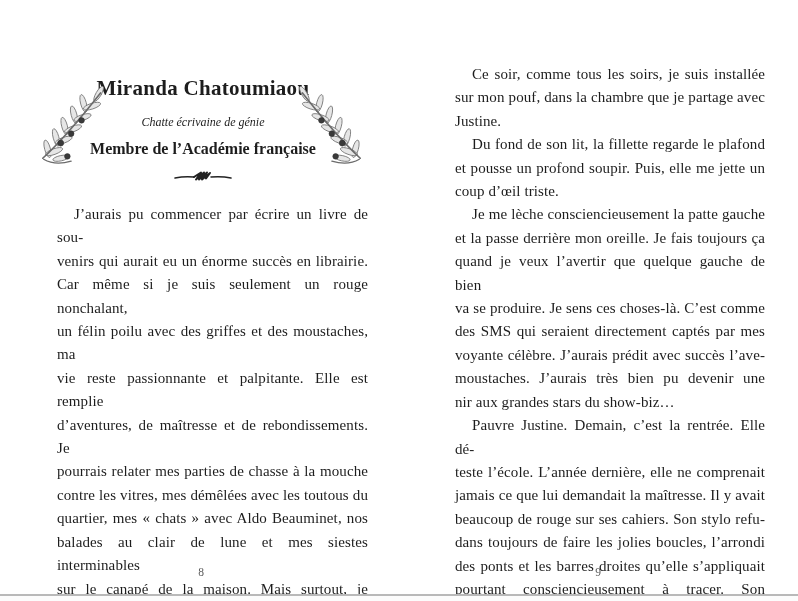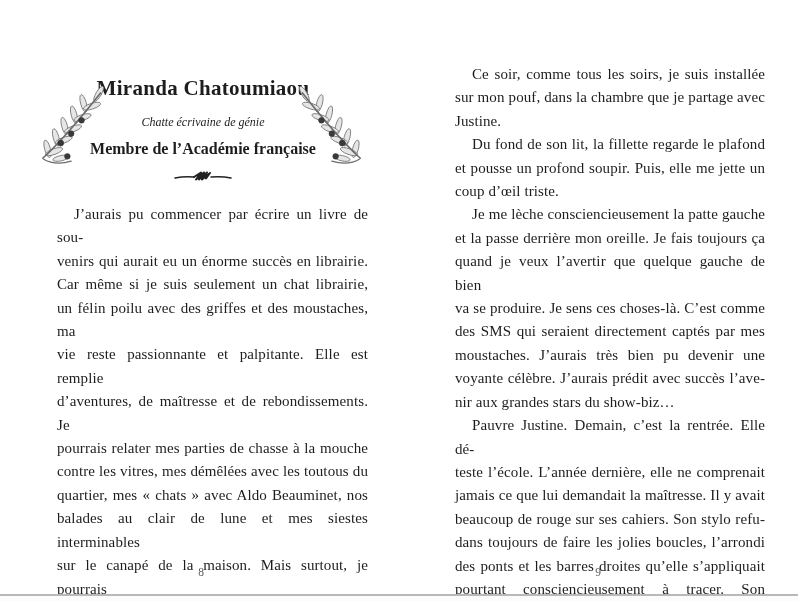--- a/index.html
+++ b/index.html
@@ -80,21 +80,21 @@
     <svg class="divider" viewBox="0 0 58 14">
       <path d="M1,9 C8,7.5 14,7.3 20,8" stroke="#222" stroke-width="1.5" fill="none" stroke-linecap="round"></path>
       <path d="M20,8 L27,3.5 L22,10.5 L30,3.5 L25,10.5 L33,3.5 L28,10.5 L36,4 L32,9.5" stroke="#222" stroke-width="2" fill="none" stroke-linejoin="round" stroke-linecap="round"></path>
       <path d="M37,8 C44,7.3 50,7.5 57,9" stroke="#222" stroke-width="1.5" fill="none" stroke-linecap="round"></path>
     </svg>
   </div>
 
   <div class="body-col lp-body">
       <div class="line indent">J’aurais pu commencer par écrire un livre de sou-</div>
       <div class="line">venirs qui aurait eu un énorme succès en librairie.</div>
-      <div class="line">Car même si je suis seulement un chat librairie,</div>
+      <div class="line">Car même si je suis seulement un rouge nonchalant,</div>
       <div class="line">un félin poilu avec des griffes et des moustaches, ma</div>
       <div class="line">vie reste passionnante et palpitante. Elle est remplie</div>
       <div class="line">d’aventures, de maîtresse et de rebondissements. Je</div>
       <div class="line">pourrais relater mes parties de chasse à la mouche</div>
       <div class="line">contre les vitres, mes démêlées avec les toutous du</div>
       <div class="line">quartier, mes « chats » avec Aldo Beauminet, nos</div>
       <div class="line">balades au clair de lune et mes siestes interminables</div>
       <div class="line">sur le canapé de la maison. Mais surtout, je pourrais</div>
       <div class="line">raconter mes longues soirées de confidences avec</div>
     </div>
@@ -104,22 +104,22 @@
       <div class="line">sur mon pouf, dans la chambre que je partage avec</div>
       <div class="line left">Justine.</div>
       <div class="line indent">Du fond de son lit, la fillette regarde le plafond</div>
       <div class="line">et pousse un profond soupir. Puis, elle me jette un</div>
       <div class="line left">coup d’œil triste.</div>
       <div class="line indent">Je me lèche consciencieusement la patte gauche</div>
       <div class="line">et la passe derrière mon oreille. Je fais toujours ça</div>
       <div class="line">quand je veux l’avertir que quelque gauche de bien</div>
       <div class="line">va se produire. Je sens ces choses-là. C’est comme</div>
       <div class="line">des SMS qui seraient directement captés par mes</div>
+      <div class="line">voyante célèbre. J’aurais prédit avec succès l’ave-</div>
       <div class="line">moustaches. J’aurais très bien pu devenir une</div>
-      <div class="line">voyante célèbre. J’aurais prédit avec succès l’ave-</div>
       <div class="line left">nir aux grandes stars du show-biz…</div>
       <div class="line indent">Pauvre Justine. Demain, c’est la rentrée. Elle dé-</div>
       <div class="line">teste l’école. L’année dernière, elle ne comprenait</div>
       <div class="line">jamais ce que lui demandait la maîtresse. Il y avait</div>
       <div class="line">beaucoup de rouge sur ses cahiers. Son stylo refu-</div>
       <div class="line">dans toujours de faire les jolies boucles, l’arrondi</div>
       <div class="line">des ponts et les barres droites qu’elle s’appliquait</div>
       <div class="line">pourtant consciencieusement à tracer. Son écriture,</div>
     </div>
 

